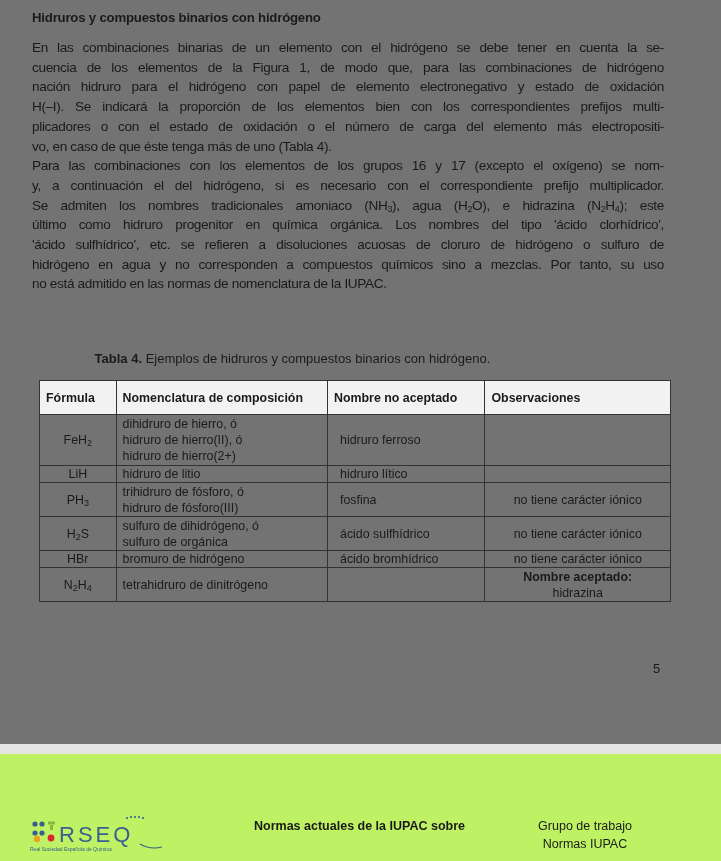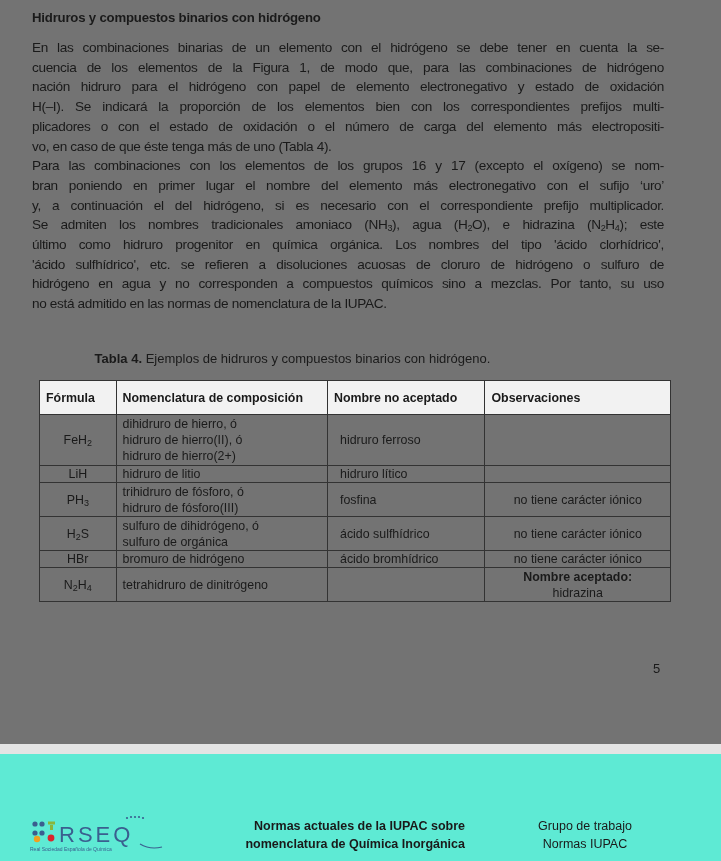--- a/index.html
+++ b/index.html
@@ -19,21 +19,21 @@
              width: 632px; }
   table.t4 th, table.t4 td { border: 1.5px solid #333; padding: 0 6px; line-height: 16px; }
   table.t4 th { background: #f2f2f2; font-weight: bold; height: 33px; text-align: left; }
   table.t4 td.formula { text-align: center; width: 58px; }
   table.t4 td.left { text-align: left; }
   table.t4 td.center { text-align: center; }
   .col1 { width: 58px; } .col2 { width: 196px; } .col3 { width: 146px; } .col4 { width: 172px; }
   .pad-left-nombre { padding-left: 12px !important; }
   .page-number { position: absolute; left: 653px; top: 661px; font-size: 13px; }
   .gap-bar { position: absolute; left: 0; top: 744px; width: 721px; height: 10px; background: #e4e4e4; }
-  .footer { position: absolute; left: 0; top: 754px; width: 721px; height: 107px; background: #5eead4; }
+  .footer { position: absolute; left: 0; top: 754px; width: 721px; height: 107px; background: #bef264; }
   .logo { position: absolute; left: 28px; top: 60px; width: 140px; height: 40px; }
   .footer-title { position: absolute; left: 215px; top: 64px; width: 250px; text-align: right; font-size: 12.5px;
                   font-weight: bold; line-height: 17.5px; }
   .footer-group { position: absolute; left: 505px; top: 64px; width: 160px; text-align: center; font-size: 12.5px;
                   line-height: 17.5px; }
 </style>
 </head>
 <body>
 
 <div class="page">
@@ -43,21 +43,20 @@
     <p>
       <span class="line">En las combinaciones binarias de un elemento con el hidrógeno se debe tener en cuenta la se-</span>
       <span class="line">cuencia de los elementos de la Figura 1, de modo que, para las combinaciones de hidrógeno</span>
       <span class="line">nación hidruro para el hidrógeno con papel de elemento electronegativo y estado de oxidación</span>
       <span class="line">H(–I). Se indicará la proporción de los elementos bien con los correspondientes prefijos multi-</span>
       <span class="line">plicadores o con el estado de oxidación o el número de carga del elemento más electropositi-</span>
       <span class="line last">vo, en caso de que éste tenga más de uno (Tabla 4).</span>
     </p>
     <p>
       <span class="line">Para las combinaciones con los elementos de los grupos 16 y 17 (excepto el oxígeno) se nom-</span>
-      <span class="line">bran poniendo en primer lugar el nombre del elemento más electronegativo con el sufijo ‘uro’</span>
       <span class="line">y, a continuación el del hidrógeno, si es necesario con el correspondiente prefijo multiplicador.</span>
     </p>
     <p>
       <span class="line"><span>Se admiten los nombres tradicionales amoniaco (NH</span><sub>3</sub><span>), agua (H</span><sub>2</sub><span>O), e hidrazina (N</span><sub>2</sub><span>H</span><sub>4</sub><span>); este</span></span>
       <span class="line">último como hidruro progenitor en química orgánica. Los nombres del tipo 'ácido clorhídrico',</span>
       <span class="line">'ácido sulfhídrico', etc. se refieren a disoluciones acuosas de cloruro de hidrógeno o sulfuro de</span>
       <span class="line">hidrógeno en agua y no corresponden a compuestos químicos sino a mezclas. Por tanto, su uso</span>
       <span class="line last">no está admitido en las normas de nomenclatura de la IUPAC.</span>
     </p>
   </div>
@@ -157,19 +156,18 @@
     <circle cx="99" cy="4" r="1.1" fill="#3a5f8f"></circle>
       <circle cx="103" cy="3" r="1.1" fill="#3a5f8f"></circle>
       <circle cx="107" cy="3" r="1.1" fill="#3a5f8f"></circle>
       <circle cx="111" cy="3" r="1.1" fill="#3a5f8f"></circle>
       <circle cx="115" cy="4" r="1.1" fill="#3a5f8f"></circle>
     <path d="M112 30 Q122 36 134 33" stroke="#3a5f8f" stroke-width="1.2" fill="none"></path>
     <text id="logo-sub" x="2" y="37" font-size="5" fill="#3a5f8f" font-family="Liberation Sans, sans-serif">Real Sociedad Española de Química</text>
   </svg>
   <div class="footer-title">
     <div>Normas actuales de la IUPAC sobre</div>
-    <div>nomenclatura de Química Inorgánica</div>
   </div>
   <div class="footer-group">
     <div>Grupo de trabajo</div>
     <div>Normas IUPAC</div>
   </div>
 </div>
 
 </body></html>

